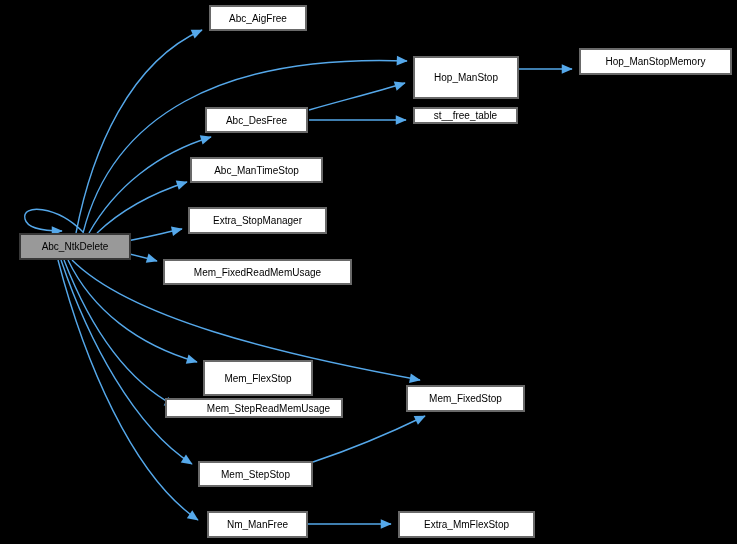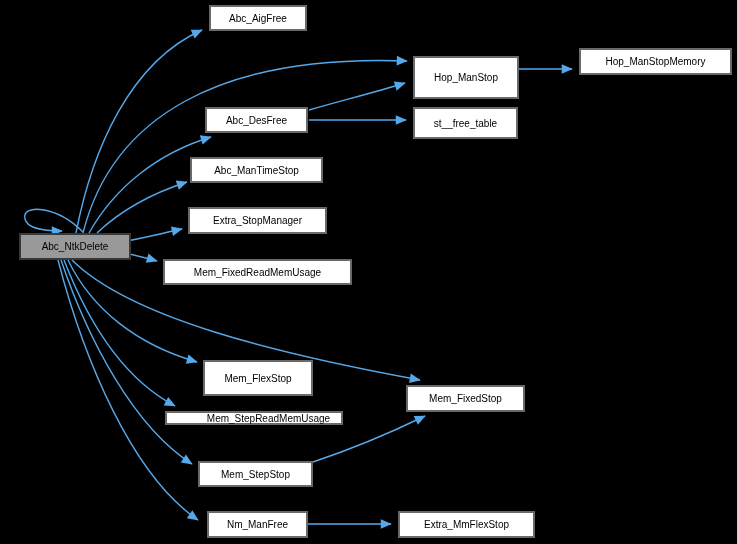--- a/index.html
+++ b/index.html
@@ -73,31 +73,31 @@
   <div class="node root" style="left:3px;   top:233px; width:112px; height:27px;margin-left:16px;">Abc_NtkDelete</div>
 
   <div class="node" style="left:209px; top:5px;   width:98px;  height:26px;">Abc_AigFree</div>
 
   <div class="node" style="left:413px; top:56px;  width:106px; height:43px;">Hop_ManStop</div>
 
   <div class="node" style="left:579px; top:48px;  width:153px; height:27px;">Hop_ManStopMemory</div>
 
   <div class="node" style="left:205px; top:107px; width:103px; height:26px;">Abc_DesFree</div>
 
-  <div class="node" style="left:413px; top:107px; width:105px; height:32px;">st__free_table</div>
+  <div class="node" style="left:413px; top:107px; width:105px; height:17px;">st__free_table</div>
 
   <div class="node" style="left:190px; top:157px; width:133px; height:26px;">Abc_ManTimeStop</div>
 
   <div class="node" style="left:188px; top:207px; width:139px; height:27px;">Extra_StopManager</div>
 
   <div class="node" style="left:163px; top:259px; width:189px; height:26px;">Mem_FixedReadMemUsage</div>
 
   <div class="node" style="left:203px; top:360px; width:110px; height:36px;">Mem_FlexStop</div>
 
-  <div class="node" style="left:165px; top:411px; width:178px; height:14px;padding-left:29px;">Mem_StepReadMemUsage</div>
+  <div class="node" style="left:165px; top:398px; width:178px; height:20px;padding-left:29px;">Mem_StepReadMemUsage</div>
 
   <div class="node" style="left:198px; top:461px; width:115px; height:26px;">Mem_StepStop</div>
 
   <div class="node" style="left:207px; top:511px; width:101px; height:27px;">Nm_ManFree</div>
 
   <div class="node" style="left:406px; top:385px; width:119px; height:27px;">Mem_FixedStop</div>
 
   <div class="node" style="left:398px; top:511px; width:137px; height:27px;">Extra_MmFlexStop</div>
 
 </div>

